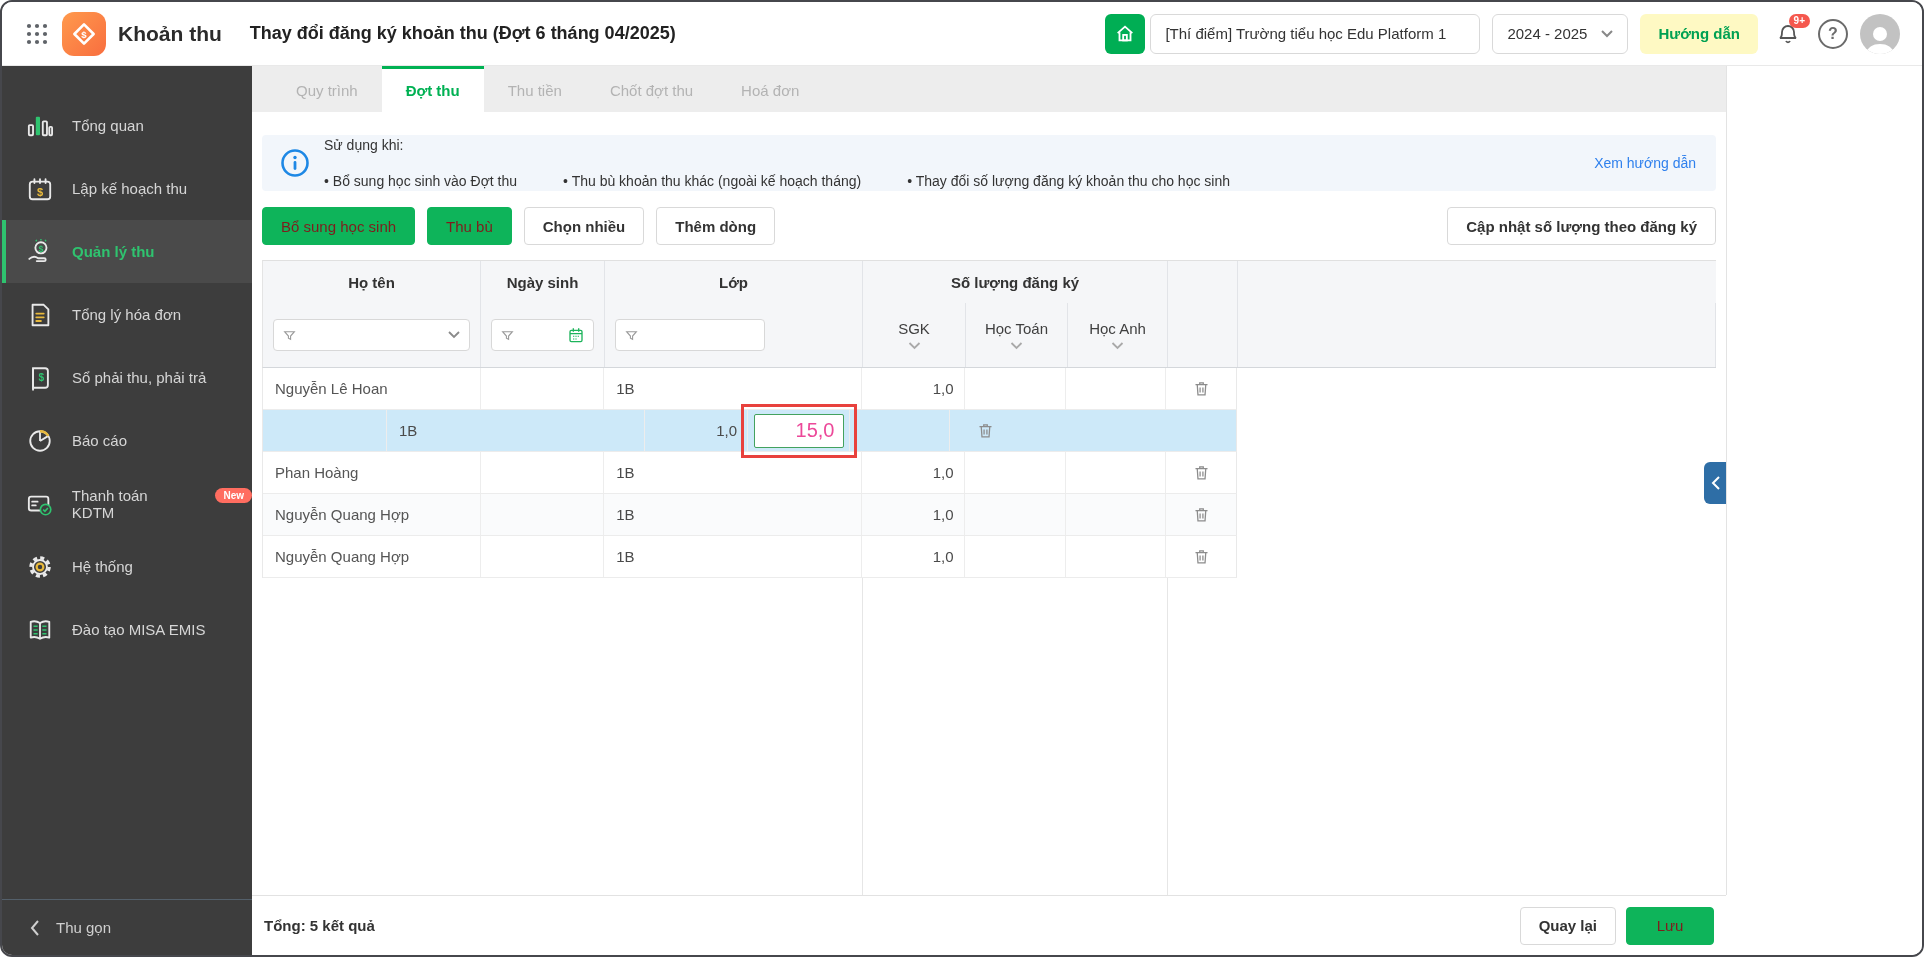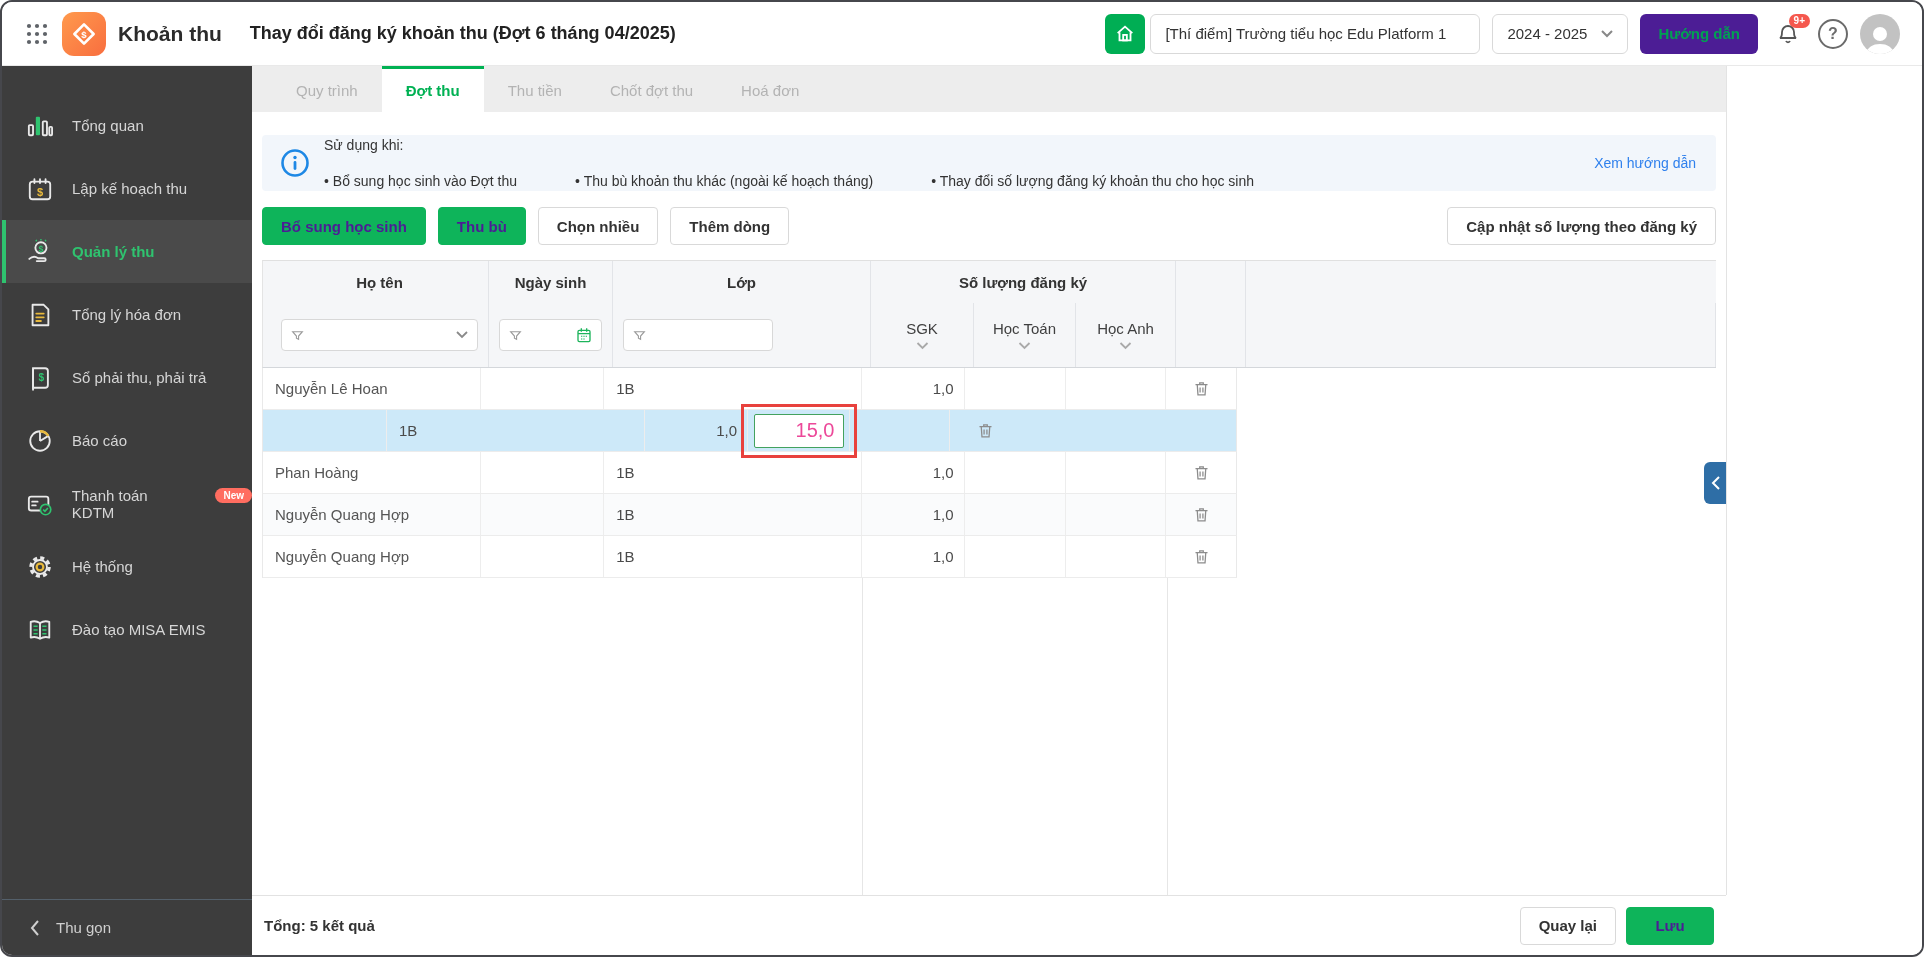--- a/index.html
+++ b/index.html
@@ -12,21 +12,21 @@
   .app-header { height:64px; flex:0 0 64px; display:flex; align-items:center; padding:0 22px 0 18px; border-bottom:1px solid #e9e9e9; background:#fff; }
   .grid-btn { width:34px; height:34px; display:flex; align-items:center; justify-content:center; cursor:pointer; }
   .app-logo { width:44px; height:44px; border-radius:12px; background:linear-gradient(135deg,#ff9a4d,#f86e3f); display:flex; align-items:center; justify-content:center; margin-left:8px; }
   .app-name { font-size:21px; font-weight:700; color:#2b2b2b; margin-left:12px; }
   .page-title { font-size:18px; font-weight:700; color:#222; margin-left:28px; }
   .header-right { margin-left:auto; display:flex; align-items:center; gap:12px; }
   .school-widget { display:flex; align-items:center; gap:5px; }
   .school-icon-box { width:40px; height:40px; border-radius:6px; background:#00ae54; display:flex; align-items:center; justify-content:center; }
   .school-box { height:40px; min-width:330px; border:1px solid #d9d9d9; border-radius:6px; display:flex; align-items:center; padding:0 14px; font-size:15px; color:#333; cursor:pointer; background:#fff; }
   .year-select { height:40px; border:1px solid #d9d9d9; border-radius:6px; display:flex; align-items:center; gap:14px; padding:0 14px; font-size:15px; color:#333; cursor:pointer; background:#fff; }
-  .guide-btn { height:40px; border:none; border-radius:6px; background:#4c1d95; color:#00a152; font-weight:700; font-size:15px; padding:0 18px; cursor:pointer; }
+  .guide-btn { height:40px; border:none; border-radius:6px; background:#fef9c3; color:#00a152; font-weight:700; font-size:15px; padding:0 18px; cursor:pointer; }
   .bell-wrap { position:relative; width:36px; height:36px; display:flex; align-items:center; justify-content:center; cursor:pointer; }
   .bell-badge { position:absolute; top:-2px; right:-4px; background:#f5584e; color:#fff; font-size:10px; font-weight:700; border-radius:9px; padding:2px 5px; line-height:1; }
   .help-btn { width:30px; height:30px; border-radius:50%; border:2px solid #6b6b6b; color:#6b6b6b; font-weight:700; font-size:16px; display:flex; align-items:center; justify-content:center; cursor:pointer; background:#fff; }
   .avatar { width:40px; height:40px; border-radius:50%; background:#c2c2c2; display:flex; align-items:flex-end; justify-content:center; overflow:hidden; cursor:pointer; }
 
   
   .layout { flex:1; display:flex; min-height:0; }
 
   
   .sidebar { width:250px; flex:0 0 250px; background:#3d3d3d; color:#d6d6d6; display:flex; flex-direction:column; padding-top:28px; }
@@ -41,32 +41,32 @@
   .content { flex:1; display:flex; flex-direction:column; position:relative; background:#fff; min-width:0; }
   .tabbar { height:46px; width:1474px; background:#ededed; display:flex; padding-left:20px; flex:0 0 46px; }
   .tab { padding:0 24px; display:flex; align-items:center; font-size:15px; color:#b3b3b3; cursor:pointer; border-top:3px solid transparent; }
   .tab.active { background:#fff; color:#00b153; font-weight:700; border-top:3px solid #00b153; }
 
   .main { flex:1; width:1474px; padding:23px 0 0 10px; overflow:hidden; }
 
   .banner { width:1454px; height:56px; background:#f2f6fb; border-radius:4px; display:flex; align-items:center; padding:0 20px 0 18px; }
   .banner-text { margin-left:14px; display:flex; flex-direction:column; gap:20px; font-size:14px; color:#333; }
   .banner-bullets { display:flex; }
-  .banner-bullets span { margin-right:58px; }
+  .banner-bullets span { margin-right:46px; }
   .banner-link { margin-left:auto; color:#2f80ed; font-size:14px; cursor:pointer; text-decoration:none; }
 
   .toolbar { width:1454px; margin-top:16px; display:flex; gap:12px; }
   .btn { height:38px; border-radius:4px; font-size:15px; padding:0 18px; cursor:pointer; font-family:inherit; }
-  .btn-green { background:#0eb45a; border:1px solid #0eb45a; color:#4c1d95; font-weight:700; }
+  .btn-green { background:#0eb45a; border:1px solid #0eb45a; color:#7f1d1d; font-weight:400; }
   .btn-white { background:#fff; border:1px solid #d9d9d9; color:#333; font-weight:600; }
   .btn-right { margin-left:auto; }
 
   
   .grid { width:1454px; margin-top:15px; font-size:15px; }
-  .thead { width:1454px; background:#f5f6f8; border-top:1px solid #e0e0e0; border-left:1px solid #e4e4e4; border-bottom:1px solid #d4d7db;padding-left:8px; }
+  .thead { width:1454px; background:#f5f6f8; border-top:1px solid #e0e0e0; border-left:1px solid #e4e4e4; border-bottom:1px solid #d4d7db; }
   .hrow1 { height:42px; display:flex; }
   .hrow2 { height:64px; display:flex; }
   .hcell { border-right:1px solid #e2e4e8; display:flex; align-items:center; justify-content:center; font-weight:700; color:#333; }
   .hc-name { width:218px; } .hc-dob { width:124px; } .hc-class { width:258px; }
   .hc-group { width:305px; } .hc-action { width:70px; border-right:1px solid #e2e4e8; }
   .hc-fill { flex:1; border-right:none; }
   .fcell { border-right:1px solid #e2e4e8; display:flex; align-items:center; justify-content:center; }
   .fc-name { width:218px; } .fc-dob { width:124px; } .fc-class { width:258px; justify-content:flex-start; }
   .sub-col { width:103px; border-right:1px solid #e2e4e8; display:flex; flex-direction:column; align-items:center; justify-content:center; gap:5px; color:#3f3f3f; }
   .sub-col.w2 { width:102px; } .sub-col.w3 { width:100px; }

